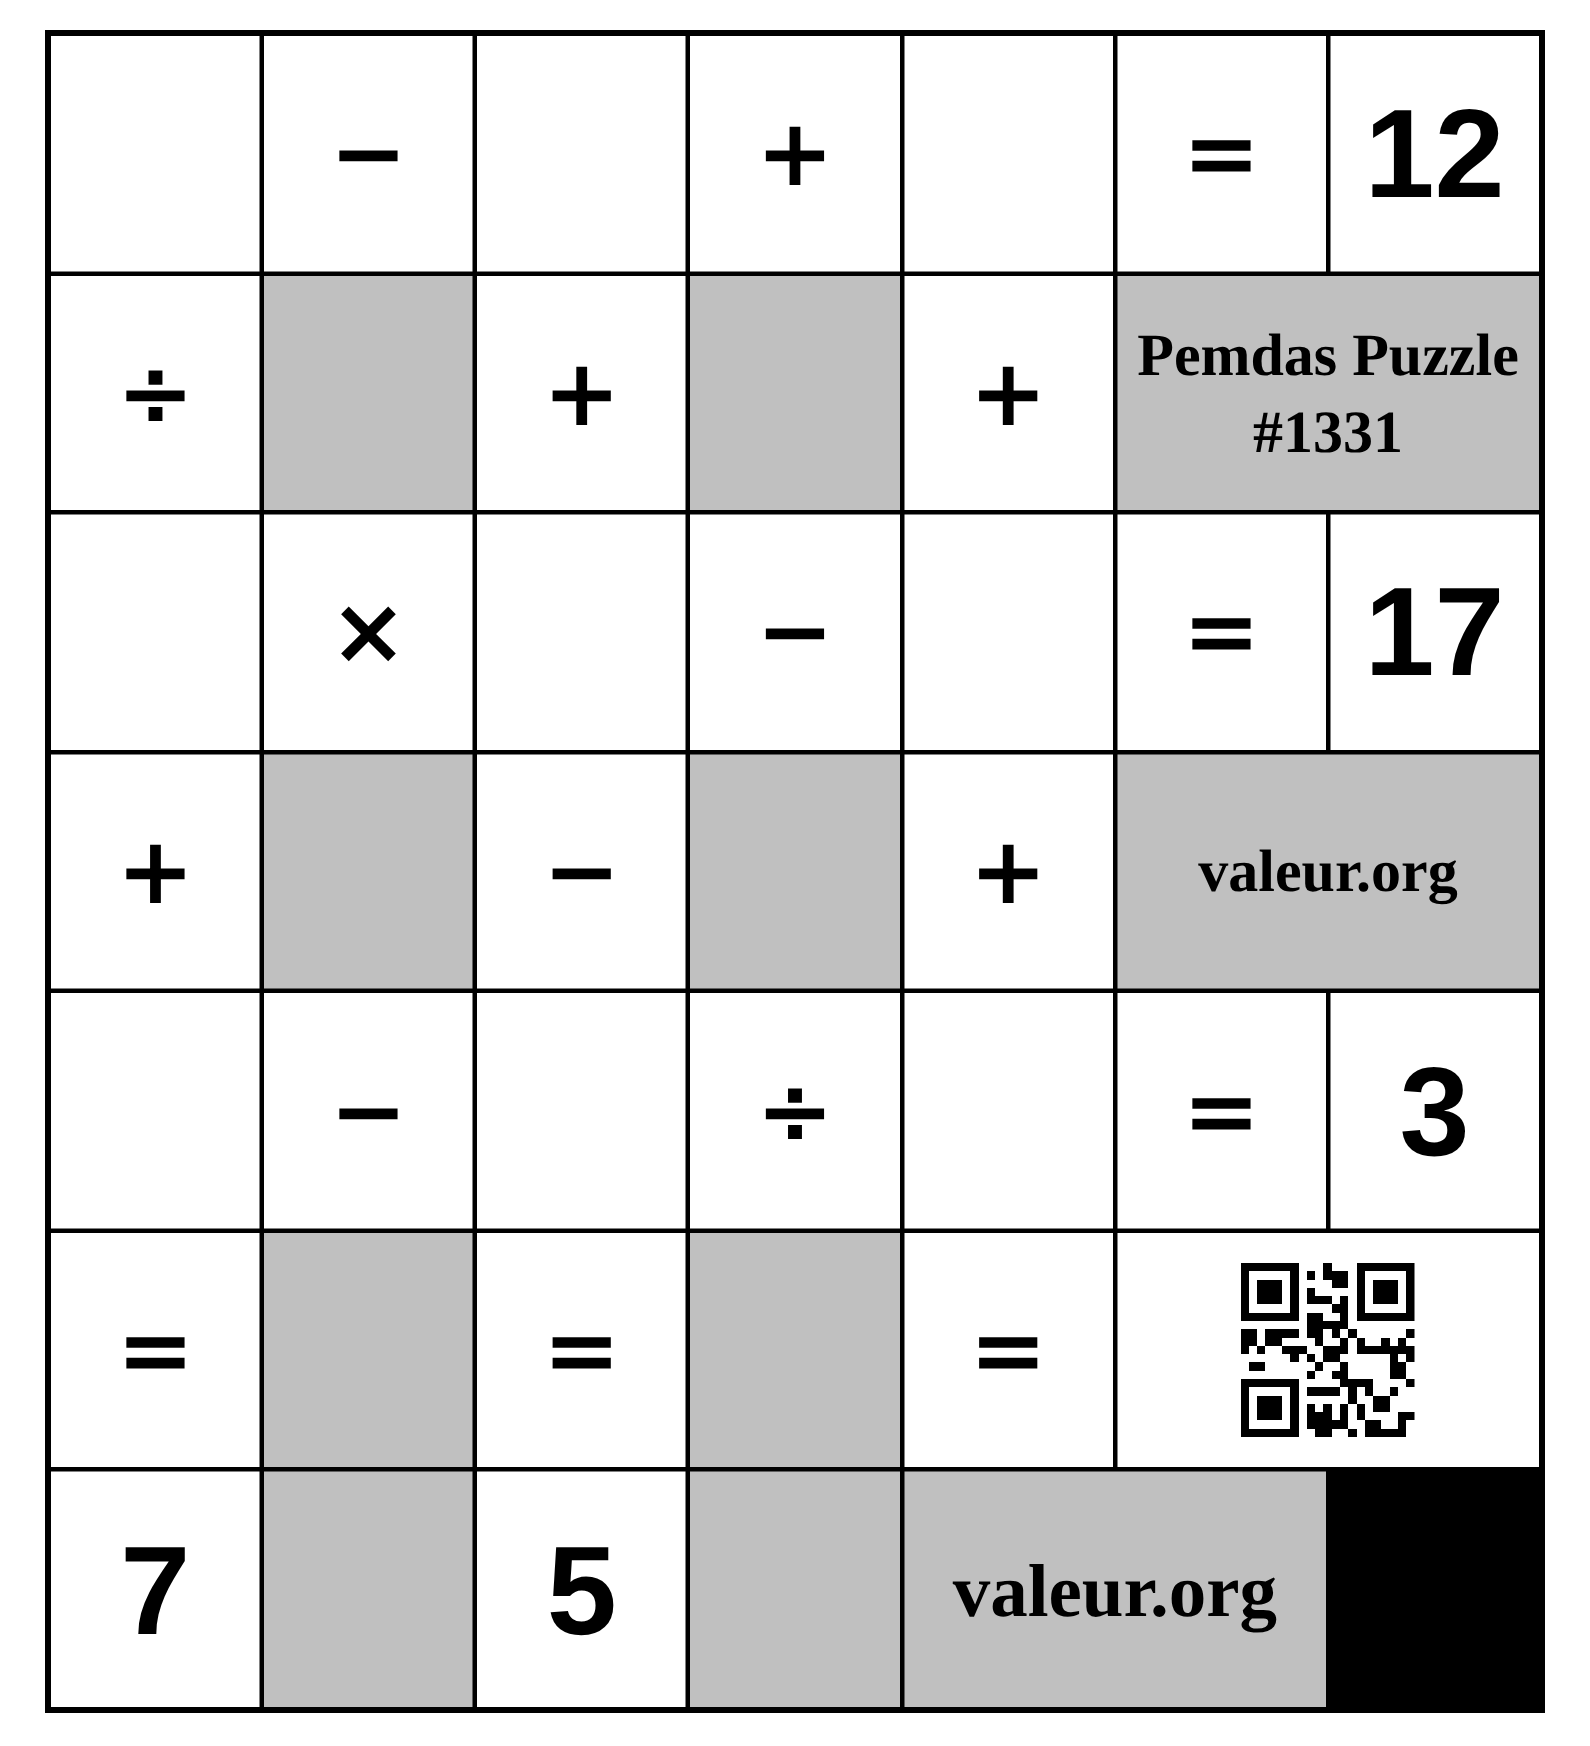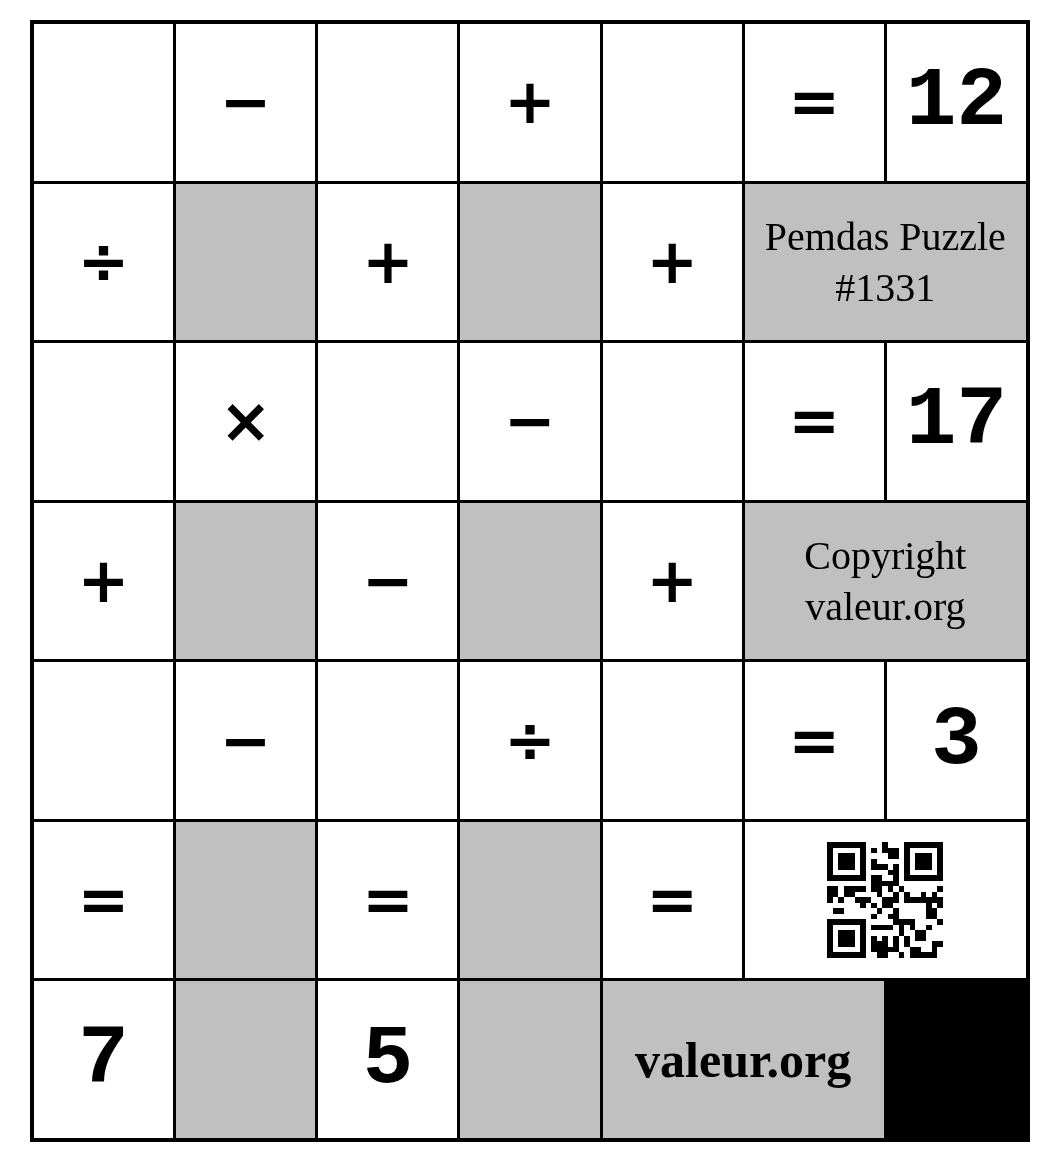--- a/index.html
+++ b/index.html
@@ -30,31 +30,31 @@
   }
   .cell.gray { background: #c0c0c0; }
   .cell.span2 { grid-column: span 2; }
   .sym {
     font-family: "DejaVu Sans", sans-serif;
     font-weight: bold;
     font-size: 62px;
     line-height: 1;
   }
   .num {
-    font-family: Liberation Mono, monospace;
+    font-family: Liberation Sans, sans-serif;
     font-weight: bold;
     font-size: 84px;
     line-height: 1;
   }
   .label .line {
     display: block;
     font-family: "Liberation Serif", serif;
     font-size: 40px;
     line-height: 1.28;
-    font-weight: normal;
+    font-weight: bold;
   }
   .brand {
     font-family: "Liberation Serif", serif;
     font-weight: bold;
     font-size: 50px;
     line-height: 1;
   }
   .qricon { width: 116px; height: 116px; display: block; }
   .qricon svg { display: block; width: 100%; height: 100%; }
 </style>
@@ -116,21 +116,20 @@
     </div>
   <div class="cell gray"></div>
   <div class="cell">
       <span class="sym">−</span>
     </div>
   <div class="cell gray"></div>
   <div class="cell">
       <span class="sym">+</span>
     </div>
   <div class="cell gray span2 label">
-    <span class="line">Copyright</span>
     <span class="line">valeur.org</span>
   </div>
 
   <div class="cell"></div>
   <div class="cell">
       <span class="sym">−</span>
     </div>
   <div class="cell"></div>
   <div class="cell">
       <span class="sym">÷</span>

